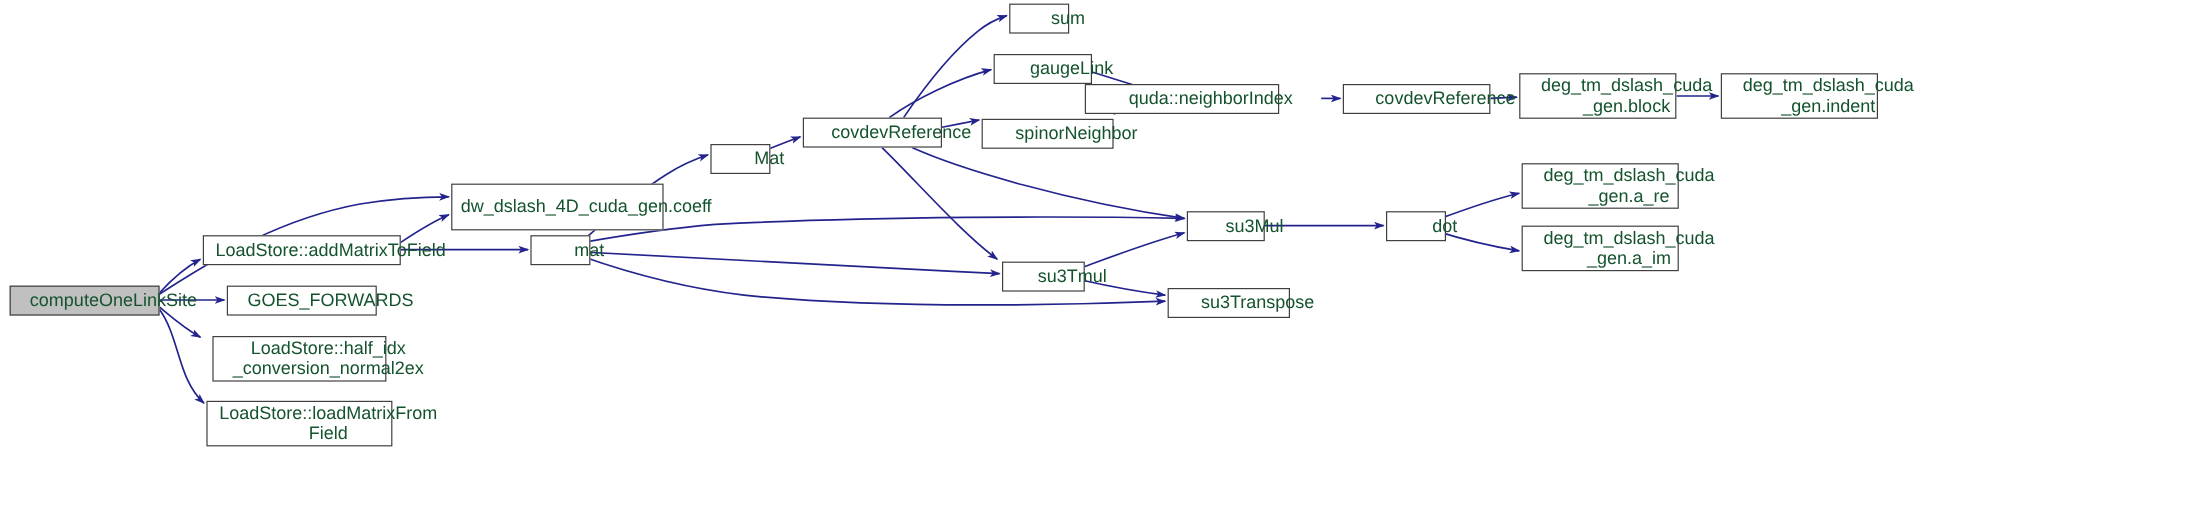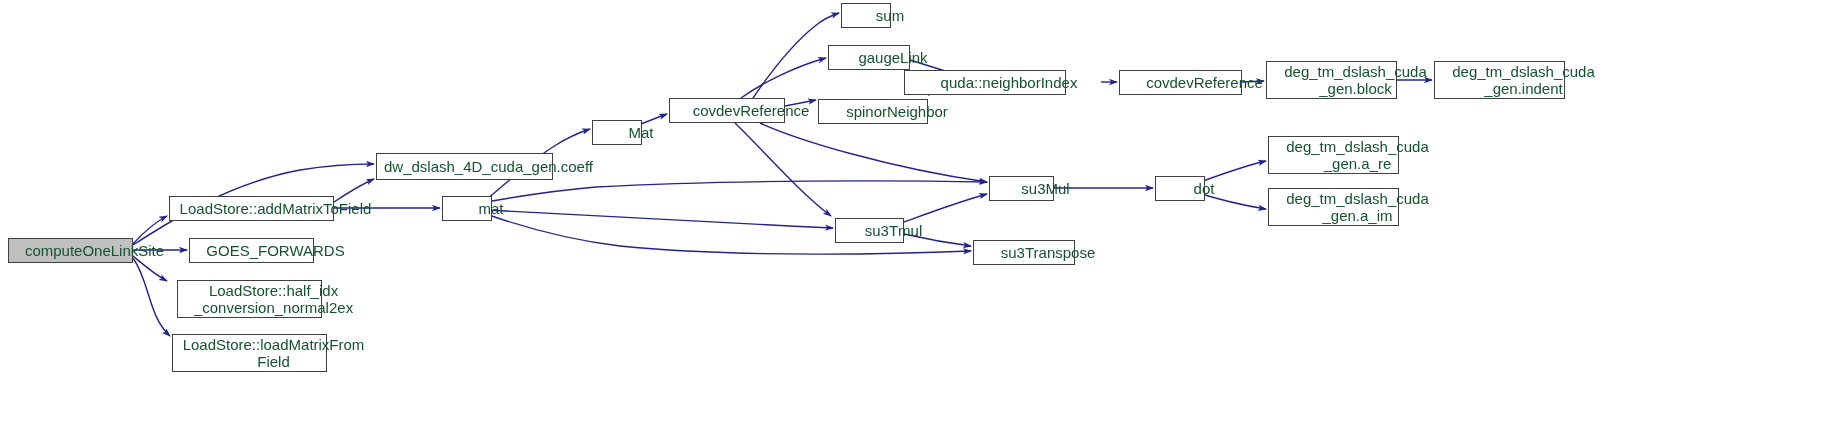--- a/index.html
+++ b/index.html
@@ -80,21 +80,21 @@
         <path d="M1397,80 L1432,80" fill="none" stroke="#23238e" stroke-width="1.4" marker-end="url(#arrow)"></path>
         <path d="M1054,188 L1153,188" fill="none" stroke="#23238e" stroke-width="1.4" marker-end="url(#arrow)"></path>
         <path d="M1195,184 C1214,177 1240,167 1266,161" fill="none" stroke="#23238e" stroke-width="1.4" marker-end="url(#arrow)"></path>
         <path d="M1195,192 C1214,198 1240,205 1266,209" fill="none" stroke="#23238e" stroke-width="1.4" marker-end="url(#arrow)"></path>
         <path d="M904,222 C926,214 958,202 987,194" fill="none" stroke="#23238e" stroke-width="1.4" marker-end="url(#arrow)"></path>
         <path d="M904,234 C926,239 948,243 971,246" fill="none" stroke="#23238e" stroke-width="1.4" marker-end="url(#arrow)"></path>
       </g>
   </svg>
   <div id="node-layer">
       <div class="node root" style="left: 8px; top: 238px; width: 125px; height: 25px;">computeOneLinkSite</div>
-      <div class="node" style="left: 376px; top: 153px; width: 177px; height: 27px;">dw_dslash_4D_cuda_gen.coeff</div>
+      <div class="node" style="left: 376px; top: 153px; width: 177px; height: 39px;">dw_dslash_4D_cuda_gen.coeff</div>
       <div class="node" style="left: 169px; top: 196px; width: 165px; height: 25px;">LoadStore::addMatrixToField</div>
       <div class="node" style="left: 189px; top: 238px; width: 125px; height: 25px;">GOES_FORWARDS</div>
       <div class="node" style="left: 177px; top: 280px; width: 145px; height: 38px;">LoadStore::half_idx
 _conversion_normal2ex</div>
       <div class="node" style="left: 172px; top: 334px; width: 155px; height: 38px;">LoadStore::loadMatrixFrom
 Field</div>
       <div class="node" style="left: 442px; top: 196px; width: 44px; height: 25px;">mat</div>
       <div class="node" style="left: 592px; top: 120px; width: 44px; height: 25px;">Mat</div>
       <div class="node" style="left: 669px; top: 98px; width: 116px; height: 25px;">covdevReference</div>
       <div class="node" style="left: 841px; top: 3px; width: 48px; height: 25px;">sum</div>

